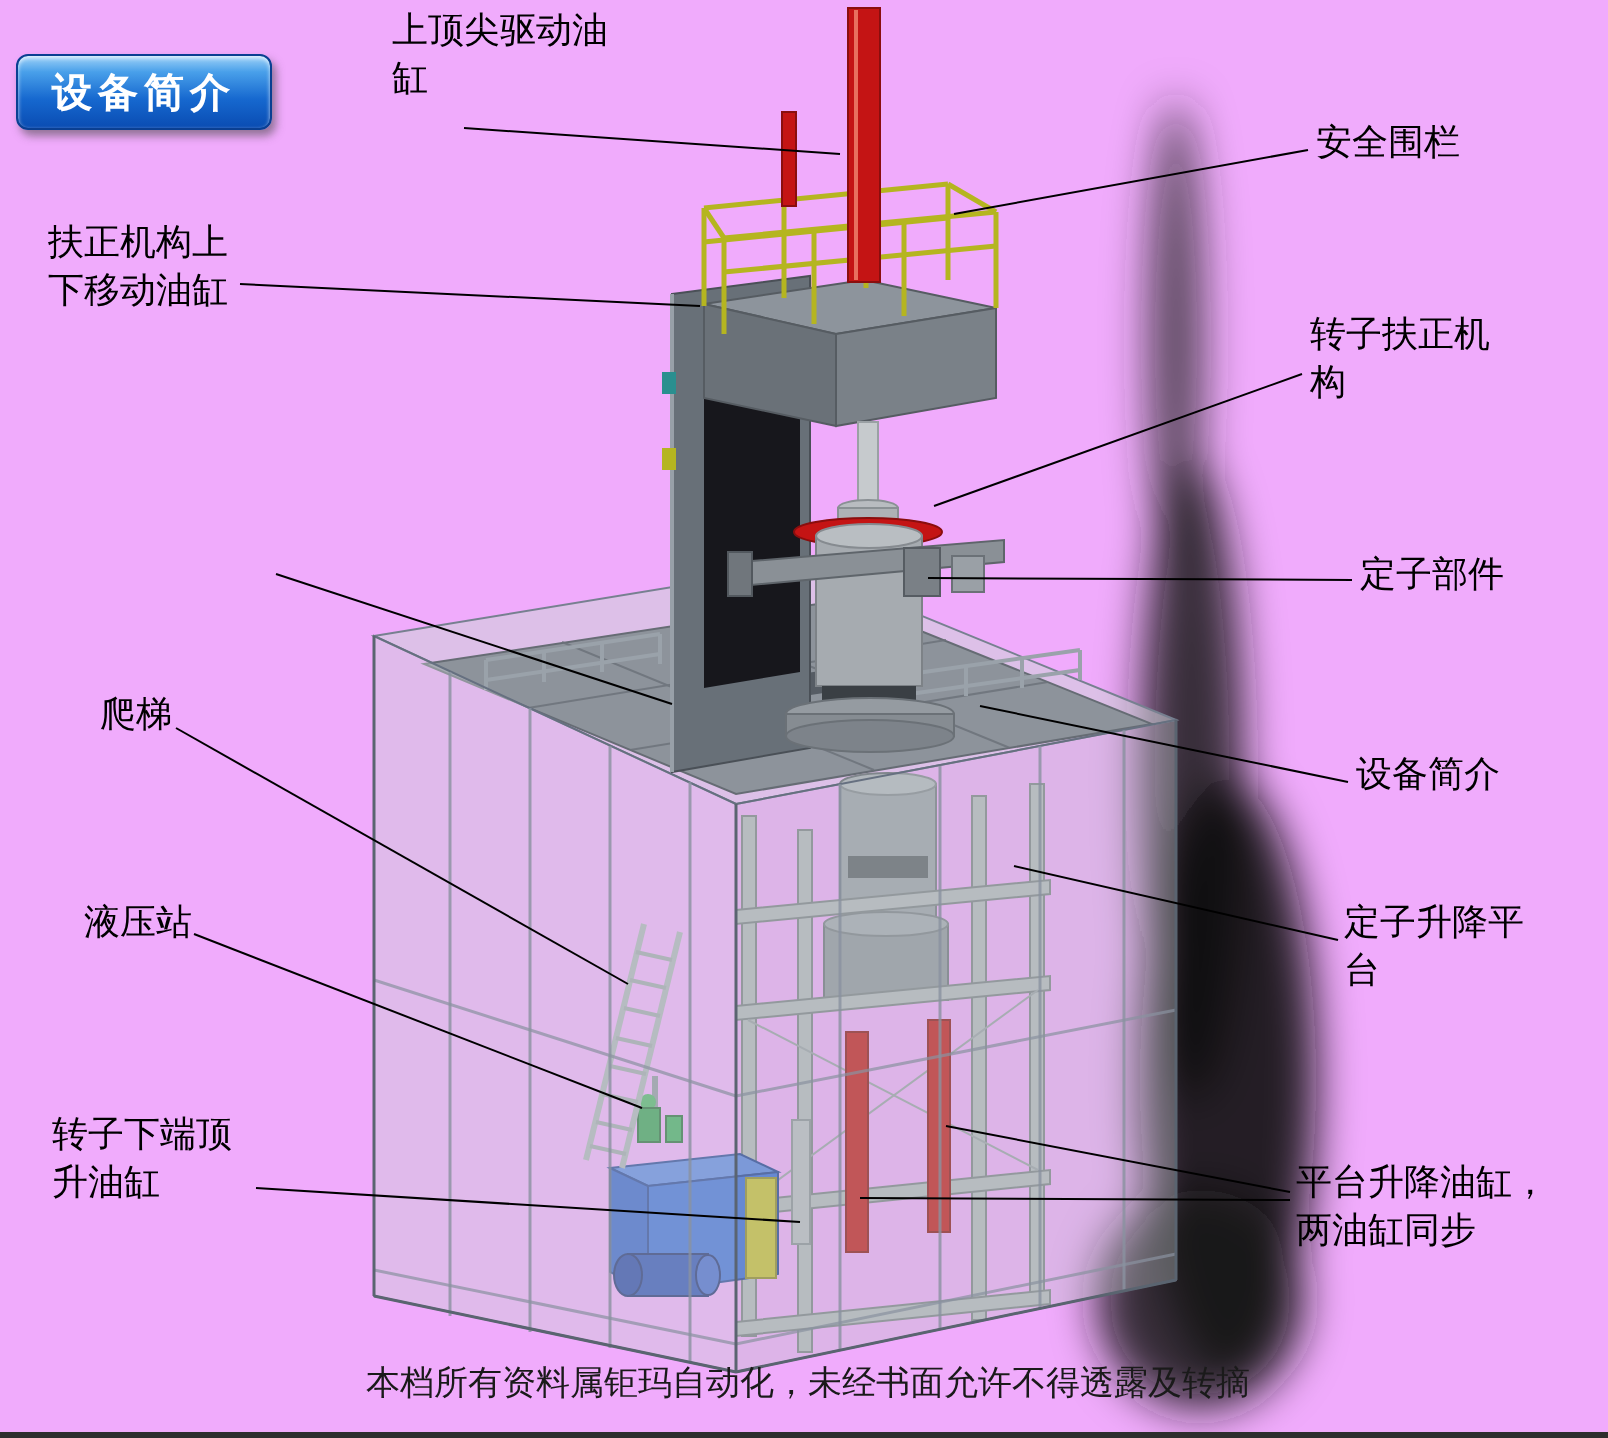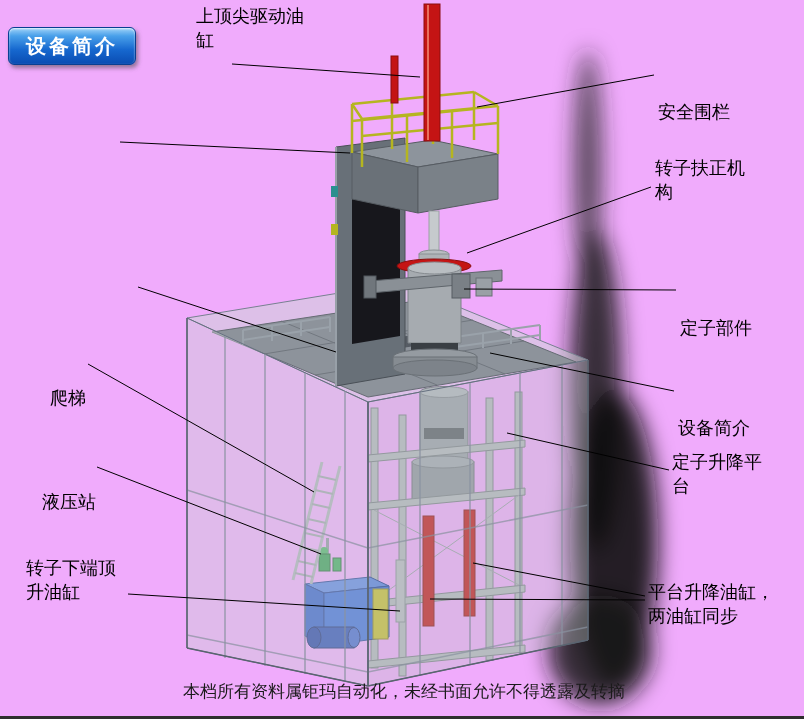--- a/index.html
+++ b/index.html
@@ -18,21 +18,21 @@
     background:linear-gradient(180deg,#9fd2f8 0%,#49a0ea 22%,#1668cf 60%,#0a4cb2 100%);
     border:1px solid #0a3f92;
     box-shadow:2px 3px 4px rgba(70,70,70,.55), inset 0 1px 2px rgba(255,255,255,.75);
     color:#fff; font-size:20px; font-weight:bold; letter-spacing:3px;
     display:flex; align-items:center; justify-content:center;
     z-index:6;
   }
   .callout {
     position:absolute; font-size:18px; line-height:1.35; color:#000; z-index:5;
   }
-  .nowrap { white-space:nowrap;margin-top:40px; }
+  .nowrap { white-space:nowrap; }
   .footer {
     position:absolute; left:4px; right:0; bottom:16px; text-align:center;
     font-size:17px; color:#1a1a1a; z-index:5;
   }
   .bottom-edge {
     position:absolute; left:0; bottom:0; width:100%; height:3px;
     background:#2e2e2e; z-index:4;
   }
 </style>
 </head>
@@ -239,20 +239,21 @@
       <line x1="645" y1="600" x2="430" y2="599"></line>
     </g>
   </svg>
 
   <div class="badge">
     <span>设备简介</span>
   </div>
 
   <div class="callout" style="left:196px;top:4px;width:112px">上顶尖驱动油缸</div>
   <div class="callout nowrap" style="left:658px;top:60px">安全围栏</div>
+  <div class="callout" style="left:24px;top:110px;width:94px">扶正机构上下移动油缸</div>
   <div class="callout" style="left:655px;top:156px;width:94px">转子扶正机构</div>
   <div class="callout nowrap" style="left:680px;top:276px">定子部件</div>
   <div class="callout nowrap" style="left:50px;top:346px">爬梯</div>
   <div class="callout nowrap" style="left:678px;top:376px">设备简介</div>
   <div class="callout nowrap" style="left:42px;top:450px">液压站</div>
   <div class="callout" style="left:26px;top:556px;width:94px">转子下端顶升油缸</div>
   <div class="callout" style="left:672px;top:450px;width:94px">定子升降平台</div>
   <div class="callout" style="left:648px;top:580px;width:130px">平台升降油缸，两油缸同步</div>
 
   <div class="footer">本档所有资料属钜玛自动化，未经书面允许不得透露及转摘</div>

